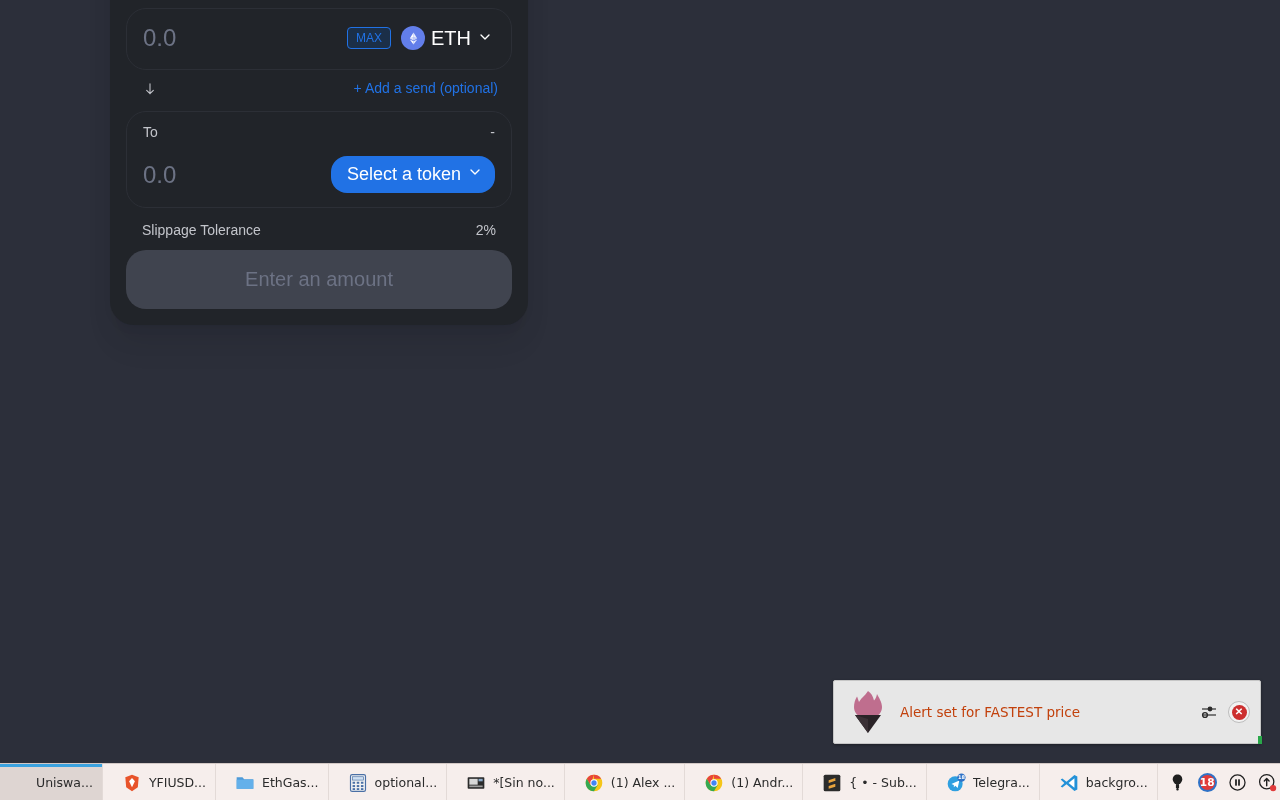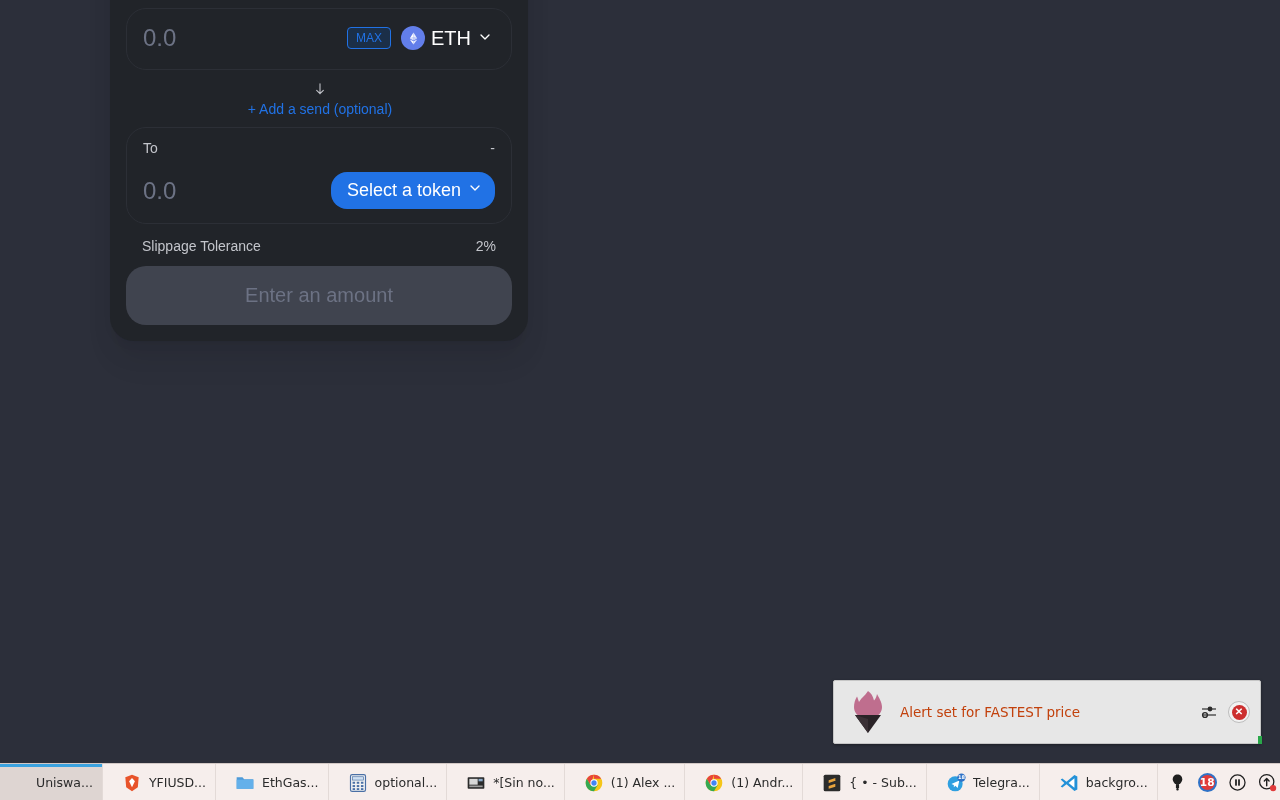--- a/index.html
+++ b/index.html
@@ -98,23 +98,22 @@
     color: #ffffff;
     font-size: 18px; font-weight: 500;
     padding: 8px 12px 8px 16px;
     cursor: pointer;
     font-family: "Liberation Sans", sans-serif;
   }
   .chev { display: inline-block; }
 
   
   .arrow-row {
-    display: flex; align-items: center; justify-content: space-between;
+    display: flex; justify-content: space-between;
     padding: 10px 14px 10px 16px;
-    flex-direction: column;
   }
   .arrow-down { color: #c3c5cb; font-size: 17px; line-height: 1; }
   .add-send-link {
     color: #2172e5; font-size: 14px; font-weight: 500;
     text-decoration: none; cursor: pointer;
   }
 
   
   .slippage-row {
     display: flex; align-items: center; justify-content: space-between;

